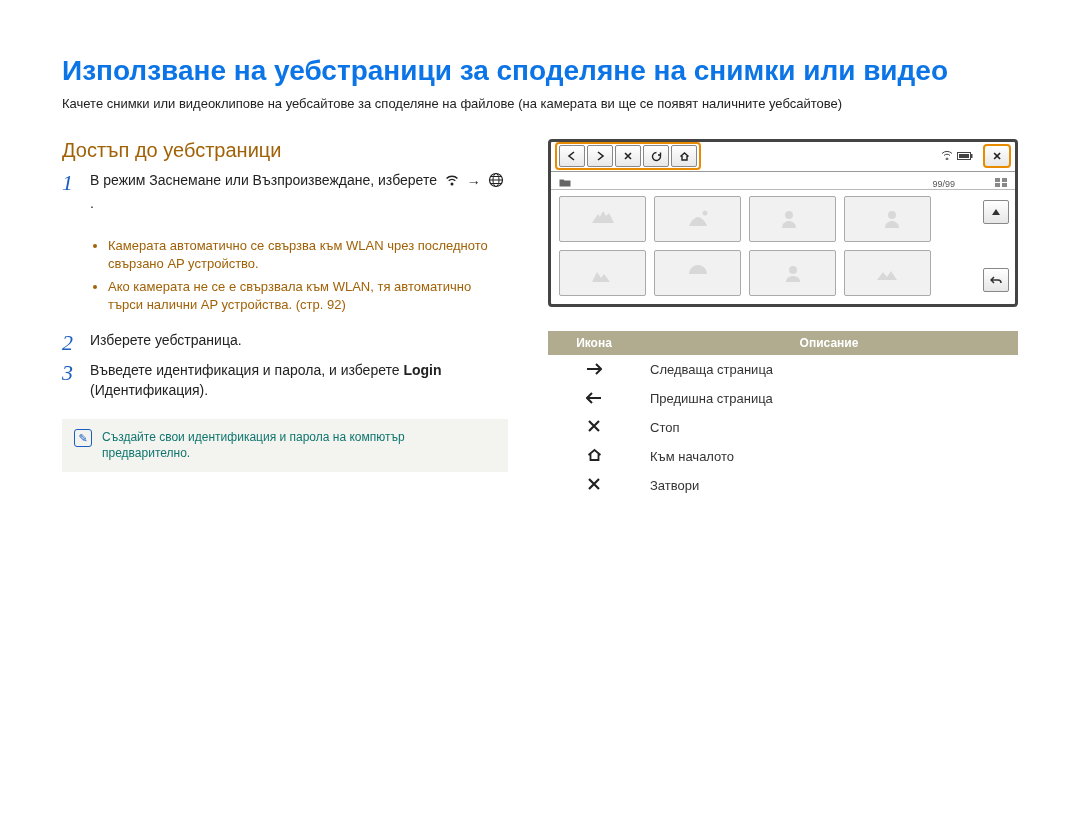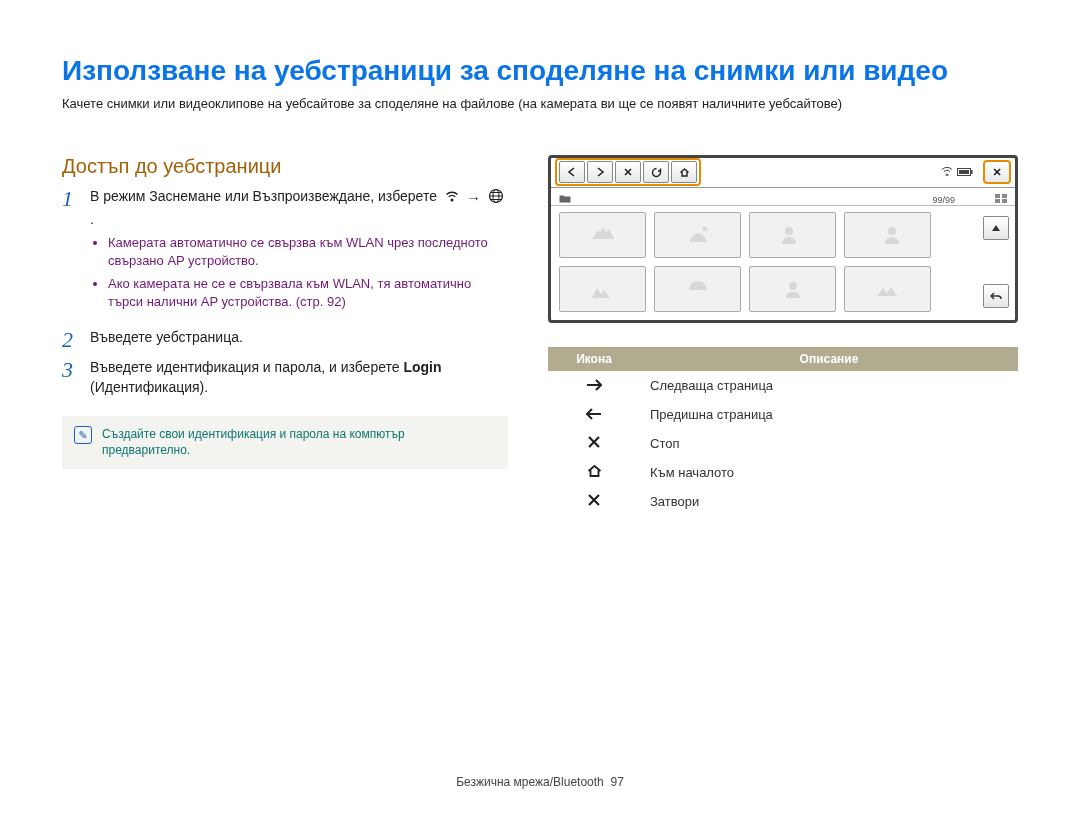--- a/index.html
+++ b/index.html
@@ -20,21 +20,21 @@
   h1.title {
     margin: 0 0 8px 0;
     font-size: 28px;
     font-weight: 700;
     color: #0b74e6;
     line-height: 1.2;
   }
   .intro {
     font-size: 13px;
     color: #222;
-    margin-bottom: 44px;
+    margin-bottom: 28px;
   }
   .columns {
     display: flex;
     gap: 40px;
   }
   .col-left { width: 480px; }
   .col-right { width: 470px; }
 
   h2.section {
     margin: 0 0 8px 0;
@@ -65,24 +65,24 @@
     line-height: 1.45;
     color: #222;
   }
   .icon-inline {
     display: inline-block;
     vertical-align: -3px;
     margin: 0 3px;
   }
   .bullets {
     list-style: disc;
-    margin: 5px 0 10px 18px;
+    margin: 24px 0 10px 18px;
     padding: 0;
     font-size: 13px;
-    color: #701a75;
+    color: #a16207;
   }
   .bullets li { margin-bottom: 4px; line-height: 1.4; }
 
   .note-box {
     display: flex;
     align-items: flex-start;
     background: #f3f3f0;
     padding: 10px 12px;
     margin-top: 18px;
     gap: 10px;
@@ -296,21 +296,21 @@
           </span><span>.</span>
           <ul class="bullets">
             <li>Камерата автоматично се свързва към WLAN чрез последното свързано AP устройство.</li>
             <li>Ако камерата не се е свързвала към WLAN, тя автоматично търси налични AP устройства. (стр. 92)</li>
           </ul>
         </div>
       </div>
 
       <div class="step">
         <div class="step-num">2</div>
-        <div class="step-body">Въведете уебстраница.</div>
+        <div class="step-body">Изберете уебстраница.</div>
       </div>
 
       <div class="step">
         <div class="step-num">3</div>
         <div class="step-body">
           <span>Въведете идентификация и парола, и изберете </span><strong>Login</strong><span> (Идентификация).</span>
         </div>
       </div>
 
       <div class="note-box">
@@ -477,16 +477,13 @@
                   <path d="M2 2l10 10M12 2L2 12" stroke="#222" stroke-width="2.2"></path>
                 </svg></td>
             <td>Затвори</td>
           </tr>
         </tbody>
       </table>
 
     </div>
   </div>
 
-  <div class="footer">
-    <span>Безжична мрежа/Bluetooth</span>&nbsp;&nbsp;<span>97</span>
-  </div>
 </div>
 
 </body></html>

